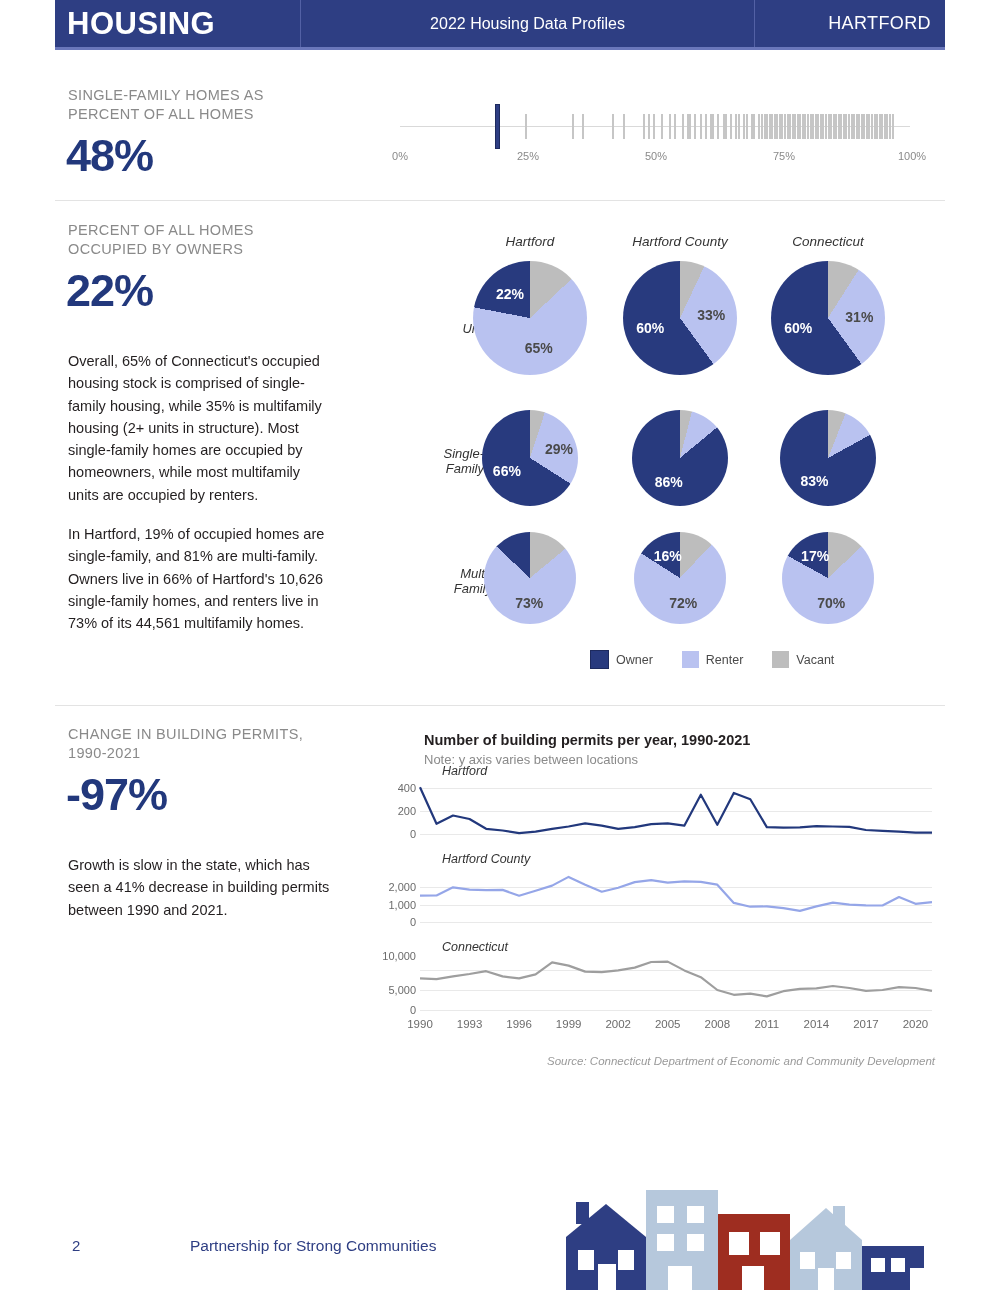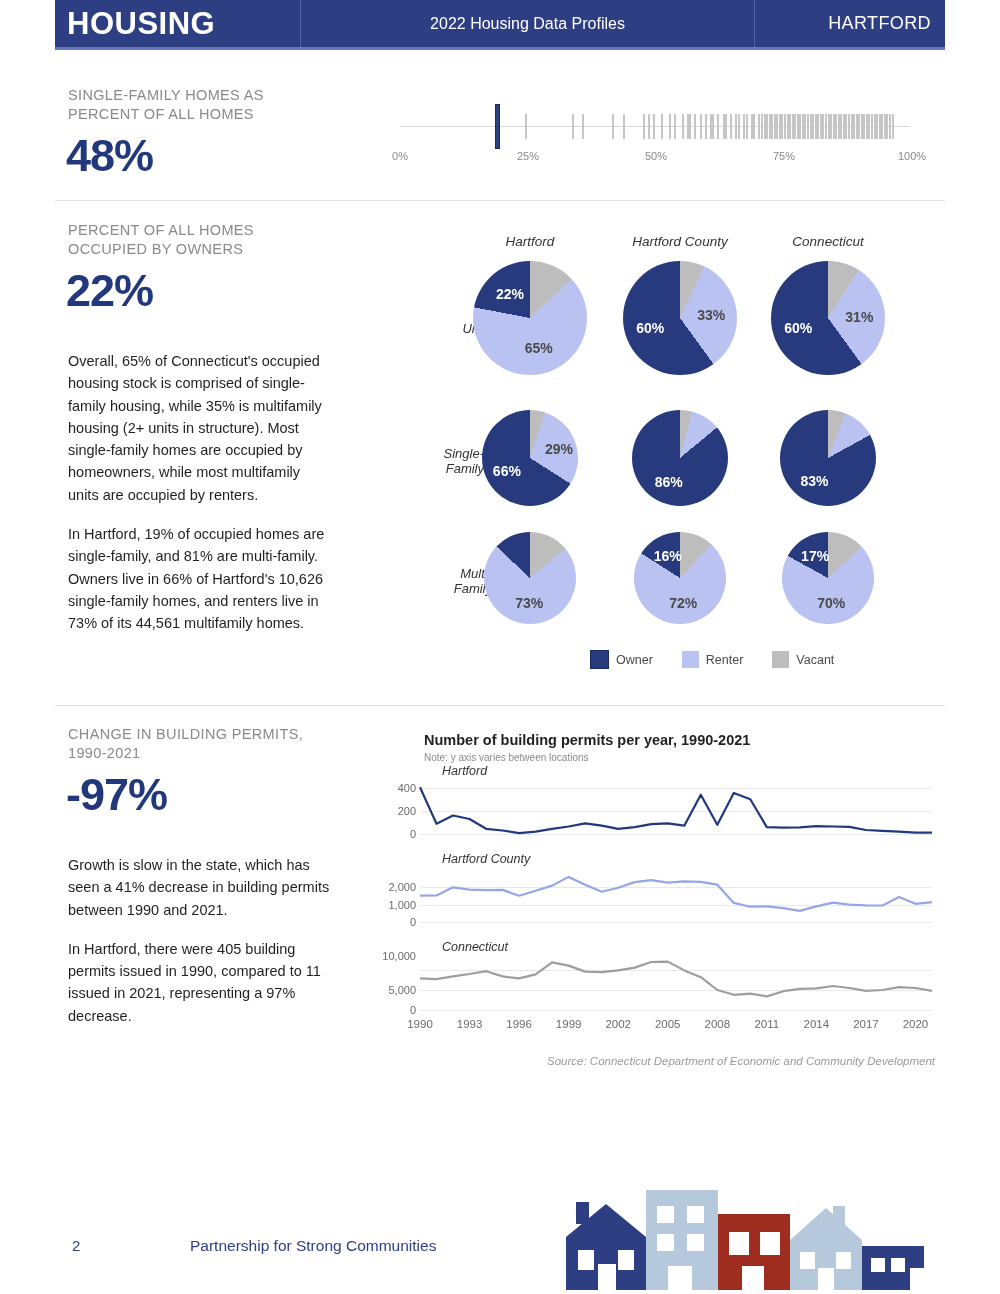--- a/index.html
+++ b/index.html
@@ -86,21 +86,21 @@
   .pie-lab.dark { color:#ffffff; }
   .pie-lab.light { color:#4a4a4a; font-weight:bold; }
 
   .legend { position:absolute; display:flex; align-items:center; gap:7px; }
   .legend-item { display:flex; align-items:center; gap:7px; margin-right:22px; }
   .swatch { width:17px; height:17px; display:inline-block; }
   .legend-lab { font-size:12.5px; color:#4a4a4a; }
 
   
   .lc-title { position:absolute; font-size:14.5px; font-weight:bold; color:#231f20; }
-  .lc-note  { position:absolute; font-size:10px; color:#8a8a8a; }
+  .lc-note  { position:absolute; font-size:13px; color:#8a8a8a; }
   .lc-name  { position:absolute; font-size:12.5px; font-style:italic; color:#333; }
   .gridline { position:absolute; height:1px; background:#e9e9e9; }
   .ytick { position:absolute; font-size:11px; color:#6b6b6b; text-align:right; transform:translateY(-50%); white-space:nowrap; }
   .xtick { position:absolute; font-size:11.5px; color:#6b6b6b; transform:translateX(-50%); white-space:nowrap; }
   .src { position:absolute; font-size:11.5px; font-style:italic; color:#9a9a9a; text-align:right; }
 
   
   .pg { position:absolute; font-size:15px; color:#2e3e83; }
   .org { position:absolute; font-size:15.5px; color:#2e3e83; }
 </style>
@@ -266,21 +266,20 @@
     </div>
   </div>
 
 <div class="divider" style="top:705px;"></div>
 
 <div class="kicker" style="position:absolute;left:68px;top:725px;width:255px;">CHANGE IN BUILDING PERMITS, 1990-2021</div>
 <div class="bignum" style="position:absolute;left:66px;top:772px;font-size:45px;">-97%</div>
 
 <div class="bodytext" style="position:absolute;left:68px;top:842px;width:262px;">
   <p>Growth is slow in the state, which has seen a 41% decrease in building permits between 1990 and 2021.</p>
-  <p>In Hartford, there were 405 building permits issued in 1990, compared to 11 issued in 2021, representing a 97% decrease.</p>
 </div>
 
 <div class="lc-title" style="left:424px;top:732px;">Number of building permits per year, 1990-2021</div>
 <div class="lc-note" style="left:424px;top:752px;">Note: y axis varies between locations</div>
 
 <div id="line-charts" style="position:absolute;left:400px;top:772px;width:545px;height:265px;">
     <div class="lc-name" style="left: 42px; top: -8px;">Hartford</div>
     <div class="gridline" style="left: 20px; top: 62px; width: 512px;"></div>
     <div class="ytick" style="left: -26px; top: 62px; width: 42px;">0</div>
     <div class="gridline" style="left: 20px; top: 38.8889px; width: 512px;"></div>

